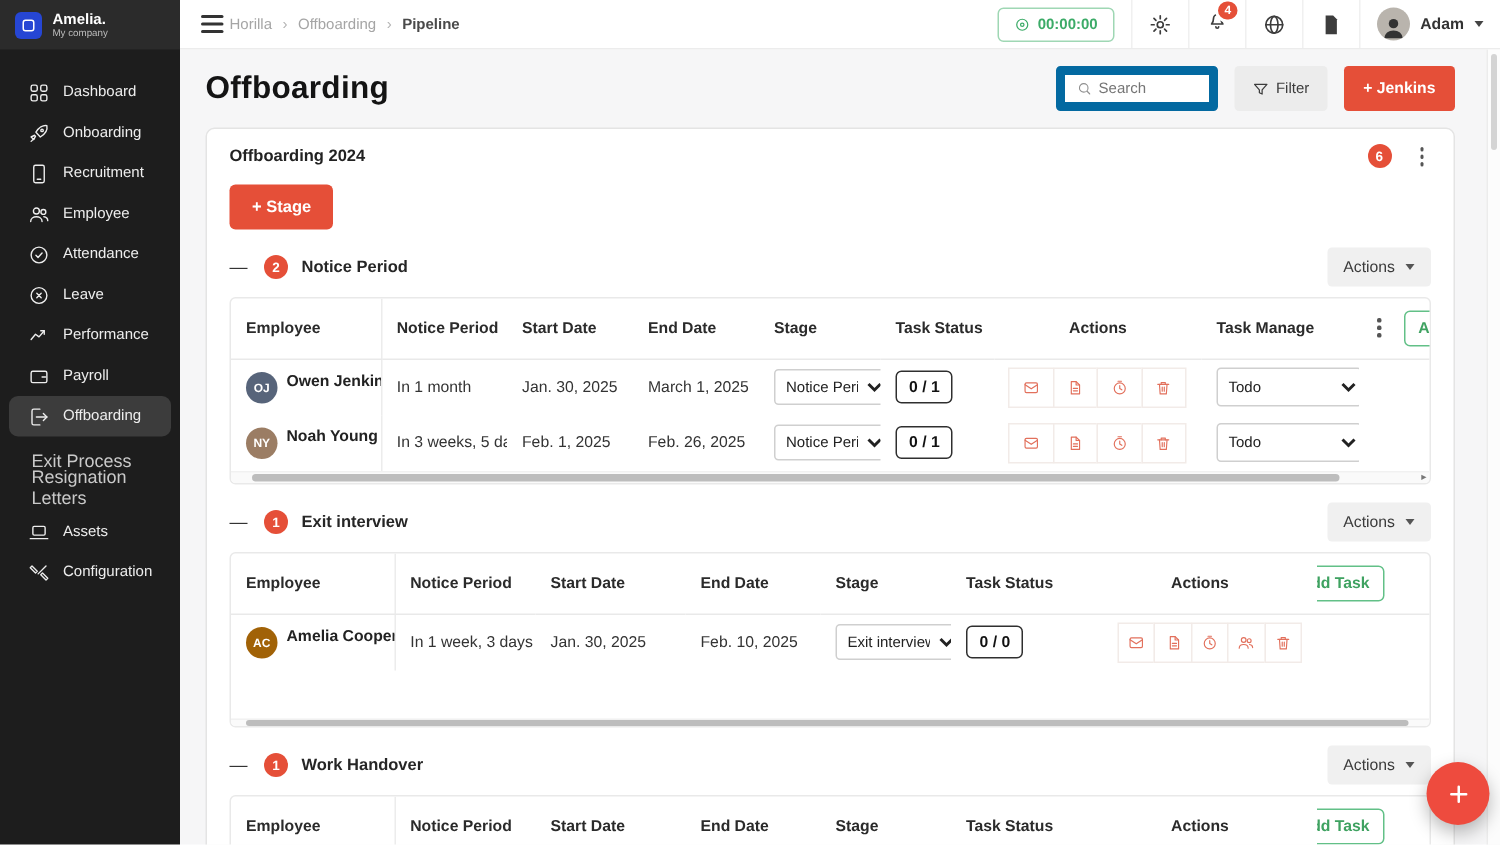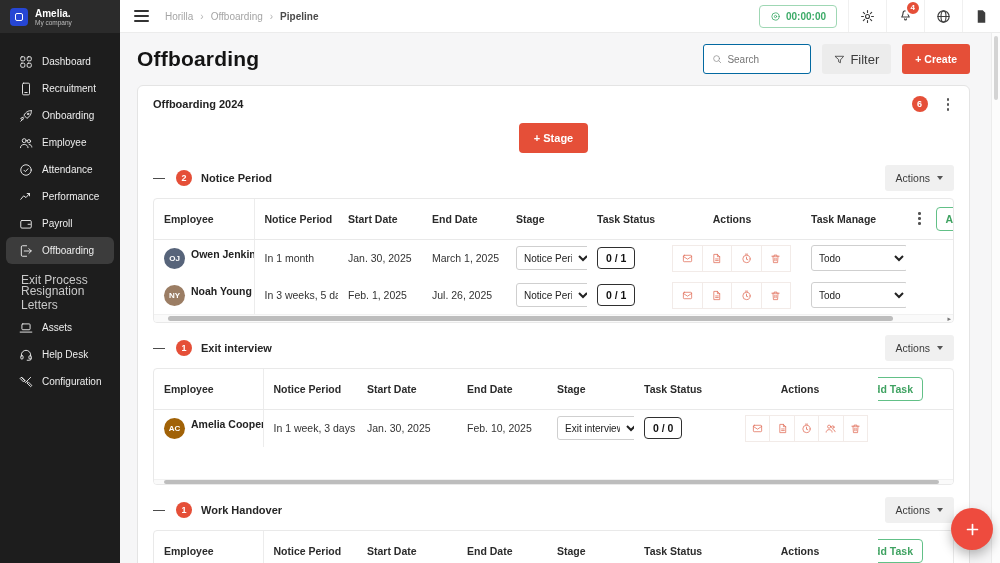--- a/index.html
+++ b/index.html
@@ -20,53 +20,53 @@
   .m-item { display:flex; align-items:center; gap:9px; height:27px; padding:0 0 0 13px; font-size:10px; color:#ededed; border-radius:6px; cursor:pointer; }
   .m-item .ic { width:14px; height:14px; flex:0 0 auto; stroke-width:1.6; }
   .m-item.active { background:#3c3c3c; }
   .m-sub { display:flex; align-items:center; height:18px; padding-left:15px; font-size:12px; color:#c9c9c9; cursor:pointer; }
   .m-gap { height:7px; }
 
   
   .topbar { position:absolute; left:120px; right:0; top:0; height:33px; background:#fff; border-bottom:1px solid #ececec; display:flex; align-items:center; padding-left:14px; z-index:4; }
   .hamburger { width:15px; display:flex; flex-direction:column; gap:3px; cursor:pointer; }
   .hamburger i { display:block; height:2px; background:#333; border-radius:1px; }
-  .crumbs { display:flex; align-items:center; gap:7px; margin-left:16px; font-size:10px; color:#a5a5a5; }
+  .crumbs { display:flex; align-items:center; gap:7px; margin-left:4px; font-size:10px; color:#a5a5a5; }
   .crumbs .sep::after { content:"›"; color:#b5b5b5; font-size:10px; }
   .crumb-last { color:#4a4a4a; font-weight:700; }
   .tb-right { margin-left:auto; display:flex; align-items:center; height:100%; }
   .tb-cell { height:100%; display:flex; align-items:center; justify-content:center; border-left:1px solid #f0f0f0; padding:0 11px; color:#3d3d3d; cursor:pointer; }
   .timer-box { border:1px solid #9fd7b4; border-radius:4px; color:#3cab68; font-size:10px; font-weight:600; display:flex; align-items:center; gap:5px; padding:5px 10px; margin-right:11px; }
   .timer-box .ic { width:11px; height:11px; stroke:#3cab68; }
   .bell-wrap { position:relative; }
   .n-badge { position:absolute; top:-7px; right:-8px; background:#e54f38; color:#fff; font-size:8px; font-weight:700; border-radius:8px; padding:2px 4px; border:2px solid #fff; line-height:1; }
   .avatar { width:22px; height:22px; border-radius:50%; background:#b9b4ad; overflow:hidden; display:flex; align-items:flex-end; justify-content:center; flex:0 0 auto; }
   .avatar svg { width:18px; height:18px; fill:#5d5247; stroke:none; }
   .user-cell { gap:7px; font-size:10.5px; color:#333; font-weight:600; }
   .chev { width:0; height:0; border-left:3.5px solid transparent; border-right:3.5px solid transparent; border-top:4px solid #444; display:inline-block; }
 
   
   .content { position:absolute; left:120px; top:33px; right:0; bottom:0; background:#f6f6f7; overflow:hidden; }
   .page-head { height:52px; display:flex; align-items:center; padding:0 30px 0 17px; }
   .page-title { font-size:21px; font-weight:800; color:#141414; letter-spacing:.2px; }
   .head-ctrl { margin-left:auto; display:flex; align-items:center; gap:11px; }
-  .search-box { width:108px; height:30px; background:#fff; border:1px solid #0369a1; border-radius:3px; display:flex; align-items:center; gap:5px; padding:0 8px; color:#8f8f8f; }
+  .search-box { width:108px; height:30px; background:#fff; border:6px solid #0369a1; border-radius:3px; display:flex; align-items:center; gap:5px; padding:0 8px; color:#8f8f8f; }
   .search-box input { border:none; outline:none; width:100%; font-size:10px; font-family:inherit; color:#444; background:transparent; }
-  .btn-filter { height:30px; background:#ececec; border:none; border-radius:3px; font-size:13px; color:#3c3c3c; display:flex; align-items:center; gap:5px; padding:0 12px; font-family:inherit; cursor:pointer; }
+  .btn-filter { height:30px; background:#ececec; border:none; border-radius:3px; font-size:10px; color:#3c3c3c; display:flex; align-items:center; gap:5px; padding:0 12px; font-family:inherit; cursor:pointer; }
   .btn-create { height:30px; background:#e54f38; border:none; border-radius:3px; font-size:10.5px; font-weight:600; color:#fff; padding:0 13px; font-family:inherit; cursor:pointer; }
 
   .panel { position:absolute; left:17px; right:30px; top:52px; bottom:-15px; background:#fff; border:1px solid #e4e4e4; border-radius:6px; padding:0 15px; }
   .panel-head { display:flex; align-items:center; padding-top:10px; }
   .panel-title { font-size:11px; font-weight:700; color:#222; }
   .red-badge { width:16px; height:16px; border-radius:50%; background:#e54f38; color:#fff; font-size:9px; font-weight:700; display:flex; align-items:center; justify-content:center; }
   .panel-head .red-badge { margin-left:auto; }
   .kebab { display:inline-flex; flex-direction:column; gap:2.5px; padding:2px 5px; cursor:pointer; }
   .kebab i { width:2.5px; height:2.5px; border-radius:50%; background:#555; display:block; }
   .panel-head .kebab { margin-left:14px; }
-  .stage-btn-row { display:flex; justify-content:center; margin:10px 0 12px; }
+  .stage-btn-row { display:flex; justify-content:flex-start; margin:10px 0 12px; }
   .btn-stage { background:#e54f38; border:none; border-radius:4px; color:#fff; font-size:11px; font-weight:600; padding:9px 15px; font-family:inherit; cursor:pointer; }
 
   .stage { margin-bottom:12px; }
   .stage-head { display:flex; align-items:center; gap:9px; margin-bottom:7px; }
   .collapse { font-size:12px; color:#333; cursor:pointer; width:14px; }
   .stage-title { font-size:11px; font-weight:700; color:#262626; }
   .btn-actions { margin-left:auto; background:#f0f0f0; border:none; border-radius:3px; font-size:10.5px; color:#3a3a3a; display:flex; align-items:center; gap:7px; padding:7px 11px; font-family:inherit; cursor:pointer; }
   .btn-actions .chev { border-top-color:#555; }
 
   .tbl-box { border:1px solid #e9e9e9; border-radius:4px; overflow:hidden; position:relative; background:#fff; }
@@ -231,41 +231,47 @@
   </div>
   <div class="menu">
     <div class="m-item">
         <svg class="ic">
           <use href="#i-grid"></use>
         </svg>
         <span>Dashboard</span>
       </div>
     <div class="m-item">
         <svg class="ic">
+          <use href="#i-rocket"></use>
+        </svg>
+        <span>Onboarding</span>
+      </div>
+    <div class="m-item">
+        <svg class="ic">
           <use href="#i-tablet"></use>
         </svg>
         <span>Recruitment</span>
       </div>
     <div class="m-item">
         <svg class="ic">
-          <use href="#i-rocket"></use>
-        </svg>
-        <span>Onboarding</span>
-      </div>
-    <div class="m-item">
-        <svg class="ic">
           <use href="#i-people"></use>
         </svg>
         <span>Employee</span>
       </div>
     <div class="m-item">
         <svg class="ic">
           <use href="#i-check-c"></use>
         </svg>
         <span>Attendance</span>
+      </div>
+    <div class="m-item">
+        <svg class="ic">
+          <use href="#i-x-c"></use>
+        </svg>
+        <span>Leave</span>
       </div>
     <div class="m-item">
         <svg class="ic">
           <use href="#i-chart"></use>
         </svg>
         <span>Performance</span>
       </div>
     <div class="m-item">
         <svg class="ic">
           <use href="#i-wallet"></use>
@@ -284,26 +290,20 @@
       </div>
     <div class="m-sub">
         <span>Resignation Letters</span>
       </div>
     <div class="m-gap"></div>
     <div class="m-item">
         <svg class="ic">
           <use href="#i-laptop"></use>
         </svg>
         <span>Assets</span>
-      </div>
-    <div class="m-item">
-        <svg class="ic">
-          <use href="#i-headset"></use>
-        </svg>
-        <span>Help Desk</span>
       </div>
     <div class="m-item">
         <svg class="ic">
           <use href="#i-tools"></use>
         </svg>
         <span>Configuration</span>
       </div>
   </div>
 </nav>
 
@@ -343,40 +343,49 @@
     <div class="tb-cell">
         <svg class="ic">
           <use href="#i-globe"></use>
         </svg>
       </div>
     <div class="tb-cell">
         <svg class="ic">
           <use href="#i-doc"></use>
         </svg>
       </div>
+    <div class="tb-cell user-cell">
+      <span class="avatar">
+          <svg viewBox="0 0 24 24">
+            <use href="#i-person-fill"></use>
+          </svg>
+        </span>
+      <span>Adam</span>
+      <span class="chev"></span>
+    </div>
   </div>
 </header>
 
 <main class="content">
   <div class="page-head">
     <h1 class="page-title">Offboarding</h1>
     <div class="head-ctrl">
       <div class="search-box">
         <svg class="ic sm">
             <use href="#i-search"></use>
           </svg>
         <input type="text" placeholder="Search" style="">
       </div>
       <button class="btn-filter">
         <svg class="ic xs">
             <use href="#i-funnel"></use>
           </svg>
         <span>Filter</span>
       </button>
-      <button class="btn-create">+ Create</button>
+      <button class="btn-create">+ Jenkins</button>
     </div>
   </div>
 
   <section class="panel">
     <div class="panel-head">
       <span class="panel-title">Offboarding 2024</span>
       <span class="red-badge">6</span>
       <span class="kebab">
           <i></i>
           <i></i>
@@ -474,21 +483,21 @@
             </tr>
             <tr>
               <td class="col-emp">
                   <span class="emp">
                     <span class="ini av-brown">NY</span>
                     <b>Noah Young</b>
                   </span>
                 </td>
               <td>In 3 weeks, 5 days</td>
               <td>Feb. 1, 2025</td>
-              <td>Jul. 26, 2025</td>
+              <td>Feb. 26, 2025</td>
               <td><select class="sel-stage"><option>Notice Period</option></select></td>
               <td><span class="status-box">0 / 1</span></td>
               <td>
                   <span class="acts">
                 <span class="act">
                       <svg class="ic">
                         <use href="#i-mail"></use>
                       </svg>
                     </span>
                 <span class="act">

